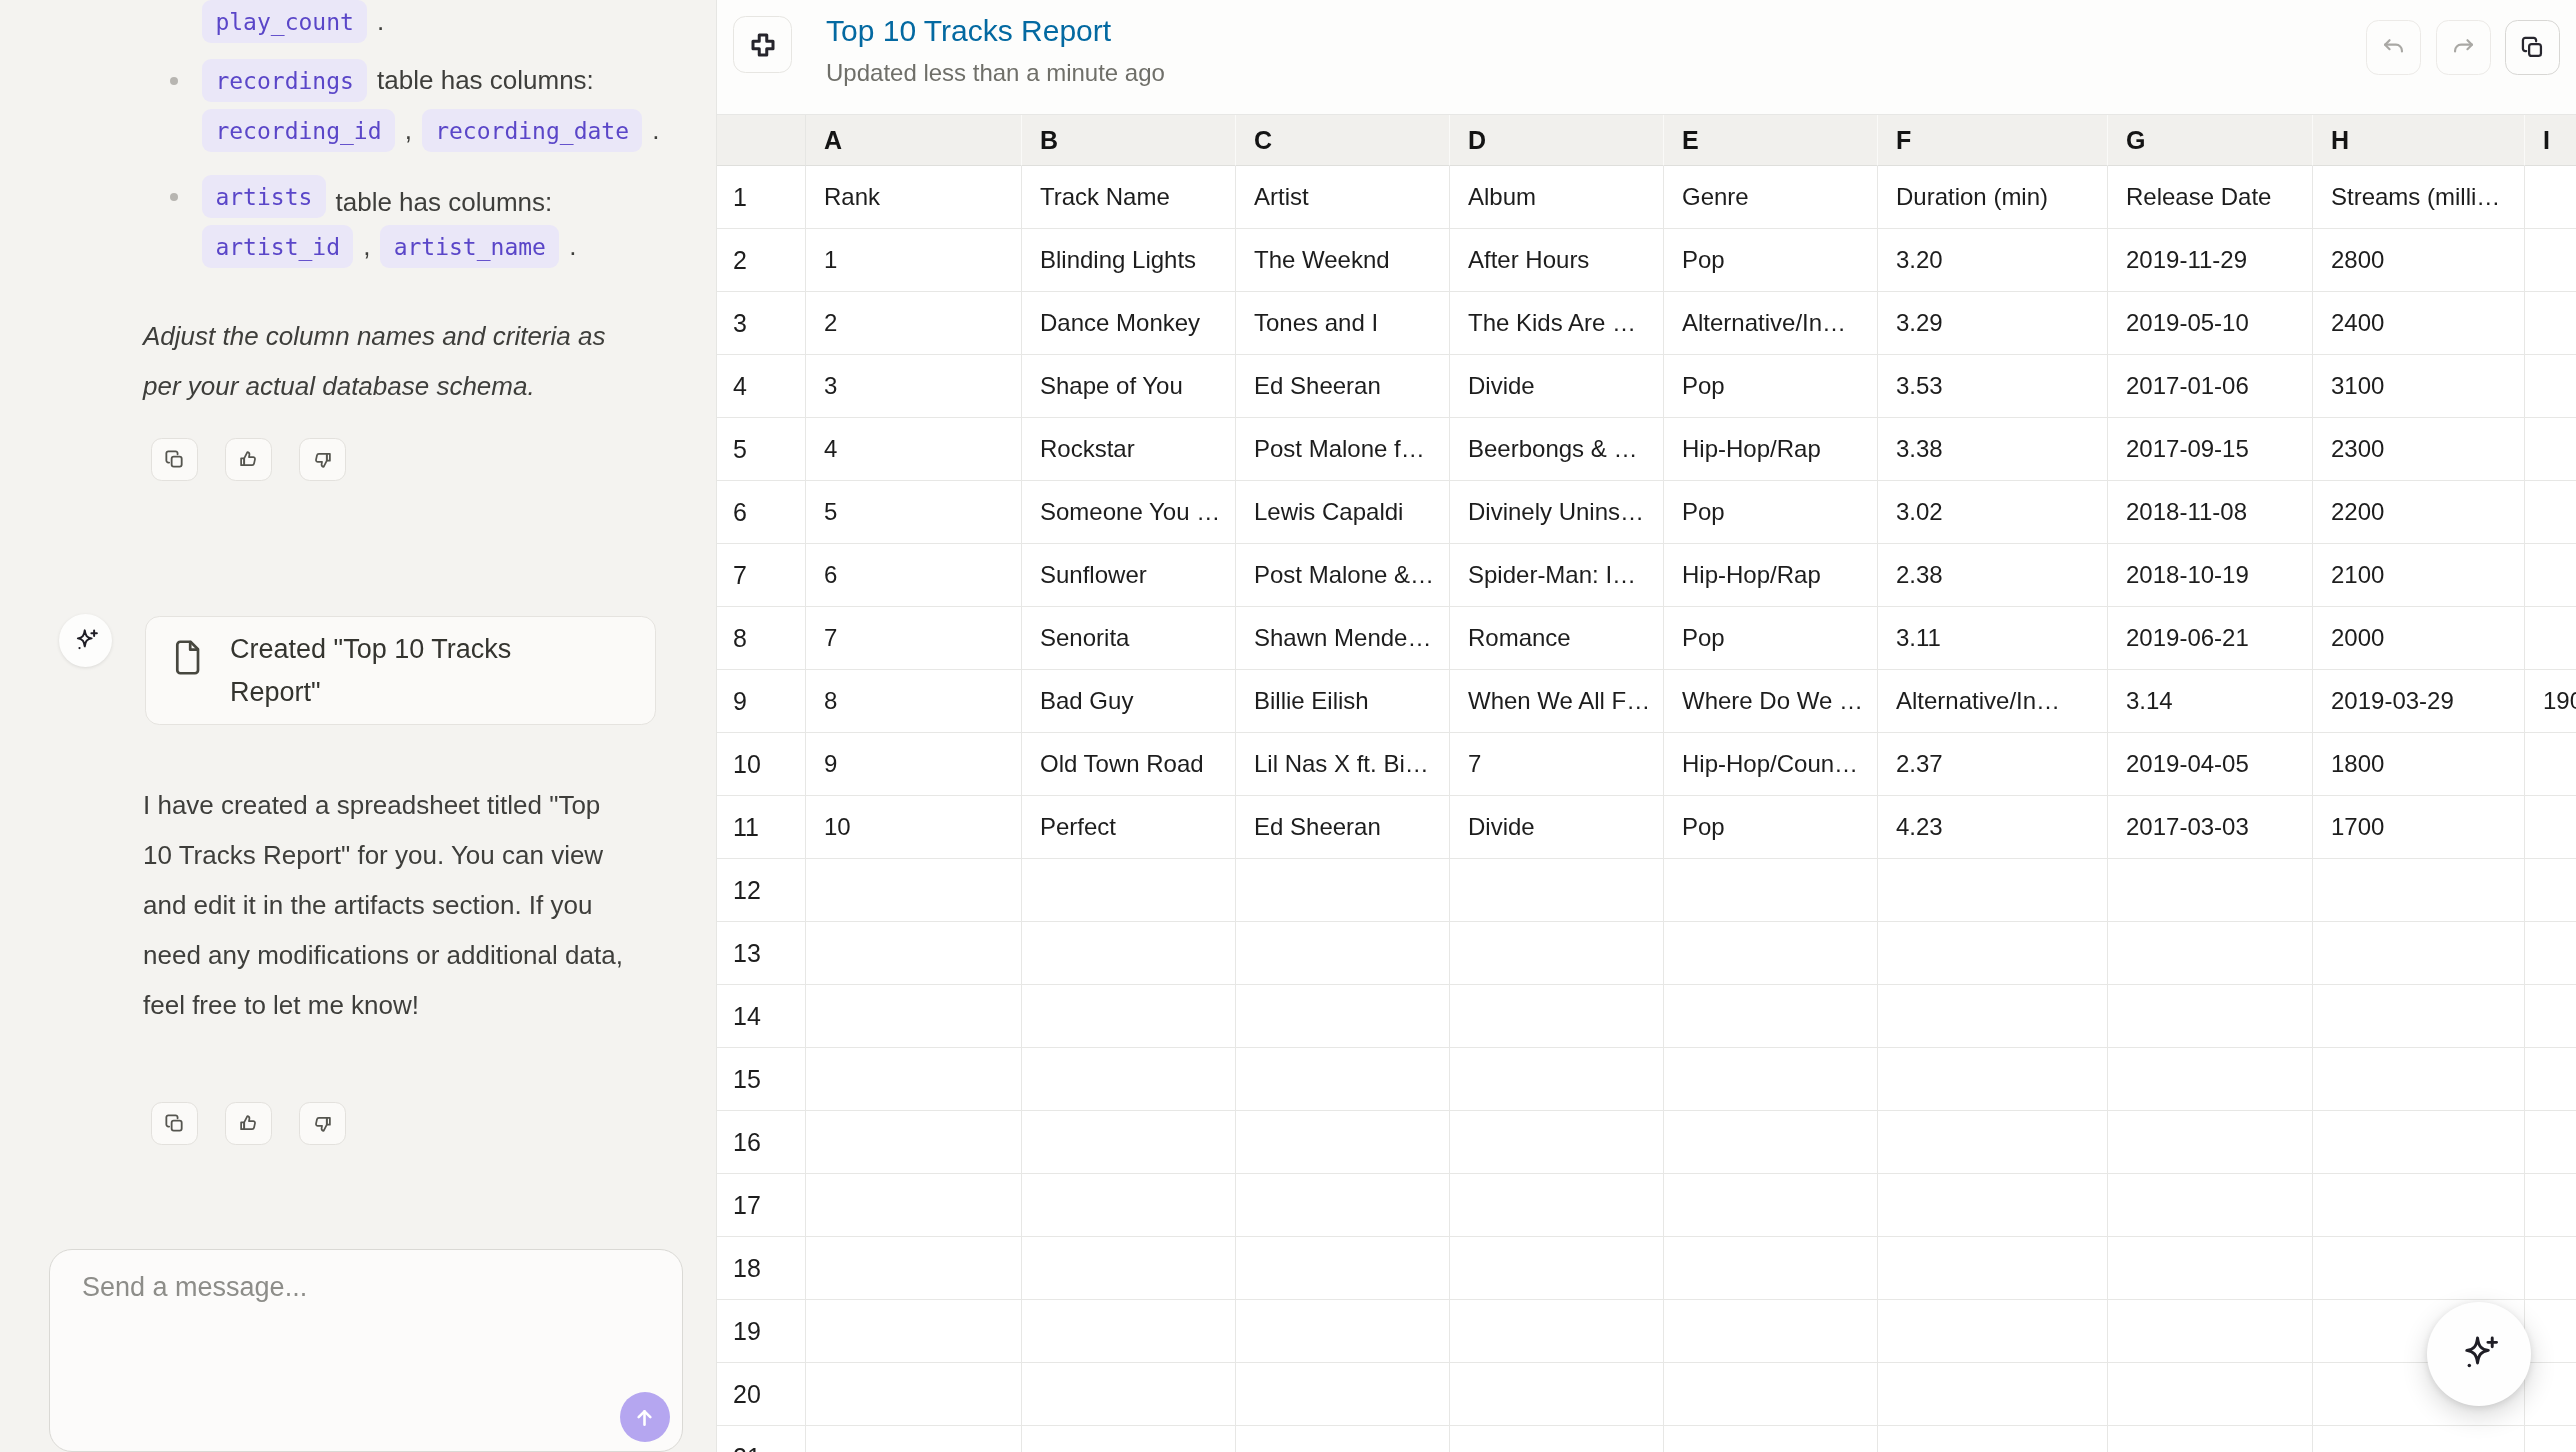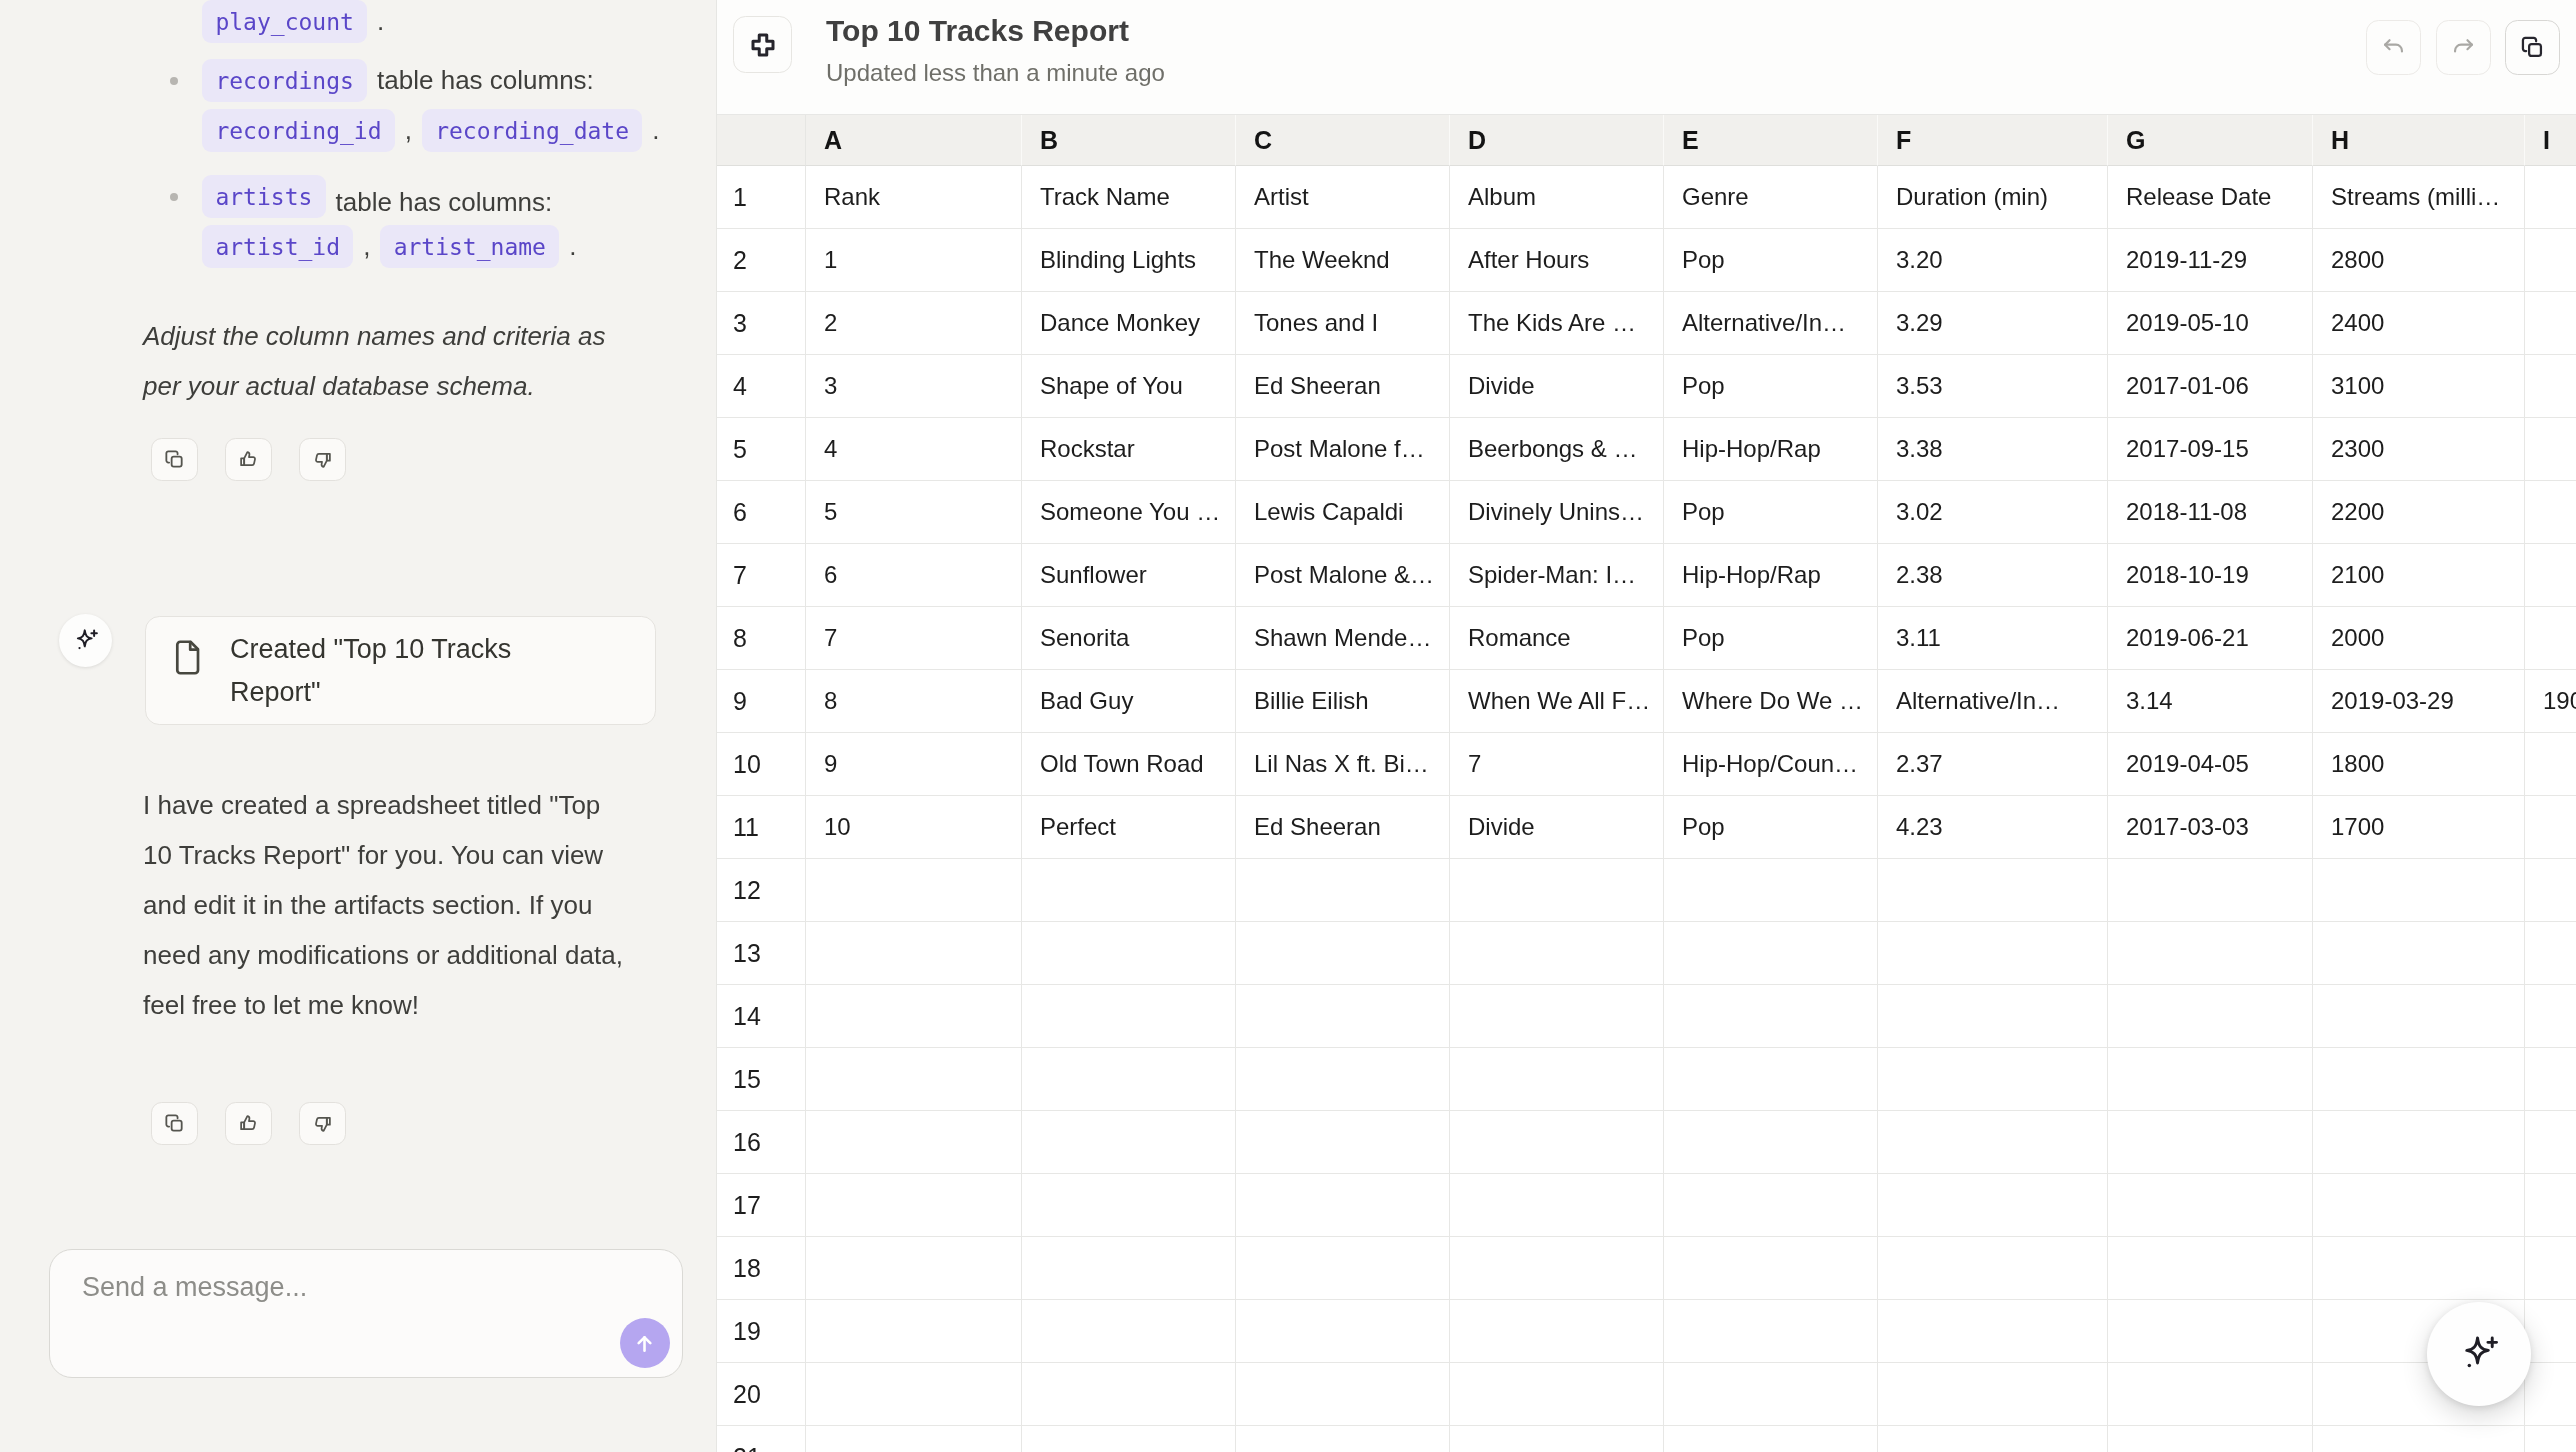--- a/index.html
+++ b/index.html
@@ -46,21 +46,21 @@
   .artifact-card {
     position:absolute; left:145px; top:616px; width:511px;
     border-radius:14.3px; background:#fbfaf8; border:1.8px solid #e5e3df;
     display:flex; align-items:flex-start; gap:23px; padding:10.7px 25px;
     cursor:pointer;
   }
   .card-icon { margin-top:9px; color:#47473f; flex:none; }
   .card-text { font-size:27px; line-height:43px; color:#34342f; width:304px; }
 
   .composer {
-    position:absolute; left:49px; top:1249px; width:634px; height:129px;
+    position:absolute; left:49px; top:1249px; width:634px; height:203px;
     border-radius:23px; background:#fcfbfa; border:1.8px solid #dad9d5;
   }
   .composer textarea {
     position:absolute; left:32px; top:21.5px; width:501px; height:116px;
     border:none; outline:none; background:transparent; resize:none;
     font-family:"Liberation Sans", sans-serif; font-size:27px; color:#3a3a37;
   }
   .composer textarea::placeholder { color:#8d8d89; opacity:1; }
   .send-btn {
     position:absolute; right:12.5px; bottom:9px; width:50px; height:50px;
@@ -71,21 +71,21 @@
   
   .sheet-panel {
     position:absolute; left:716px; top:0; width:1860px; height:1453px;
     background:#fdfdfc; border-left:0.9px solid #e6e6e3;
   }
   .artifact-icon-btn {
     position:absolute; left:16px; top:16px; width:59px; height:57px;
     border-radius:12.5px; border:1.8px solid #e7e6e2; background:#fdfdfc;
     display:flex; align-items:center; justify-content:center; color:#26252c; cursor:pointer; padding:0;
   }
-  .sheet-title { position:absolute; left:109px; top:14.3px; font-size:30px; font-weight:700; color:#404040; white-space:nowrap; }
+  .sheet-title { position:absolute; left:109px; top:14.3px; font-size:30px; font-weight:400; color:#0369a1; white-space:nowrap; }
   .sheet-subtitle { position:absolute; left:109px; top:59px; font-size:24px; color:#6f6f69; white-space:nowrap; }
 
   .toolbar { position:absolute; top:19.7px; right:16px; display:flex; gap:14.3px; }
   .tool-btn {
     width:55px; height:55px; border-radius:12.5px; border:1.8px solid #eceae7;
     background:#fdfdfc; display:flex; align-items:center; justify-content:center;
     color:#a9a8a4; cursor:pointer; padding:0;
   }
   .tool-btn.copy { color:#28272f; border-color:#d8d7d4; }
 

